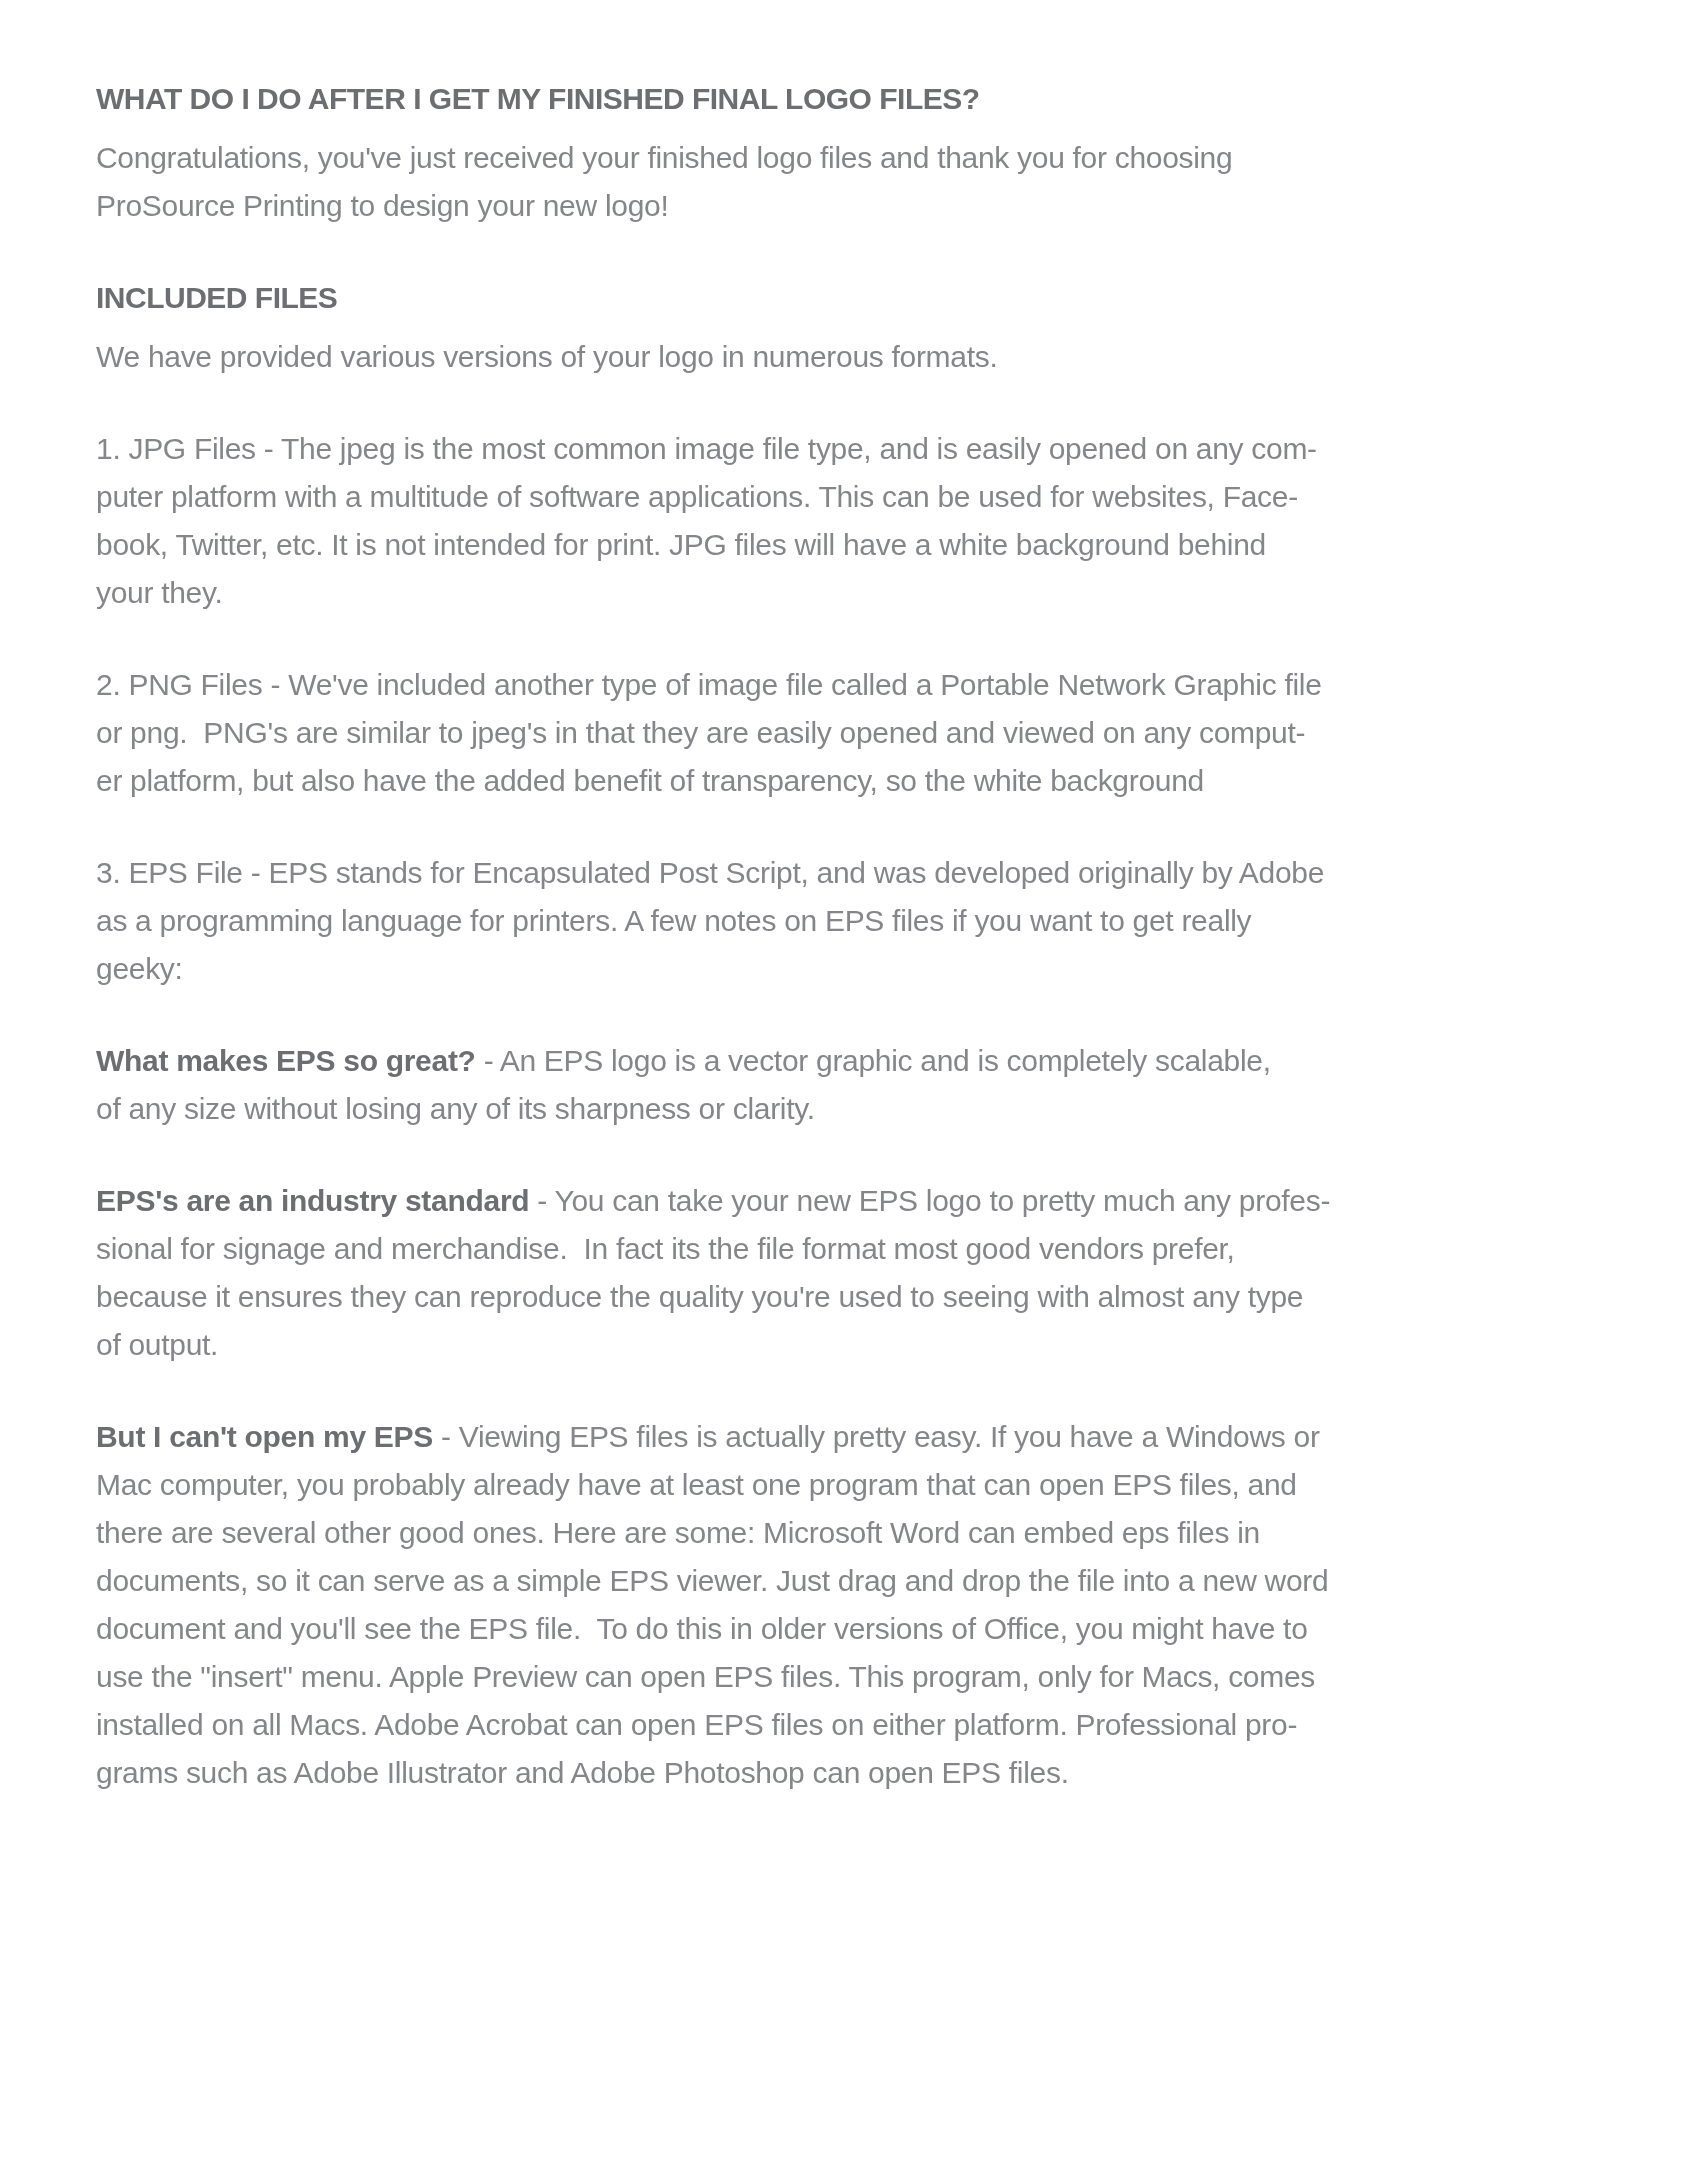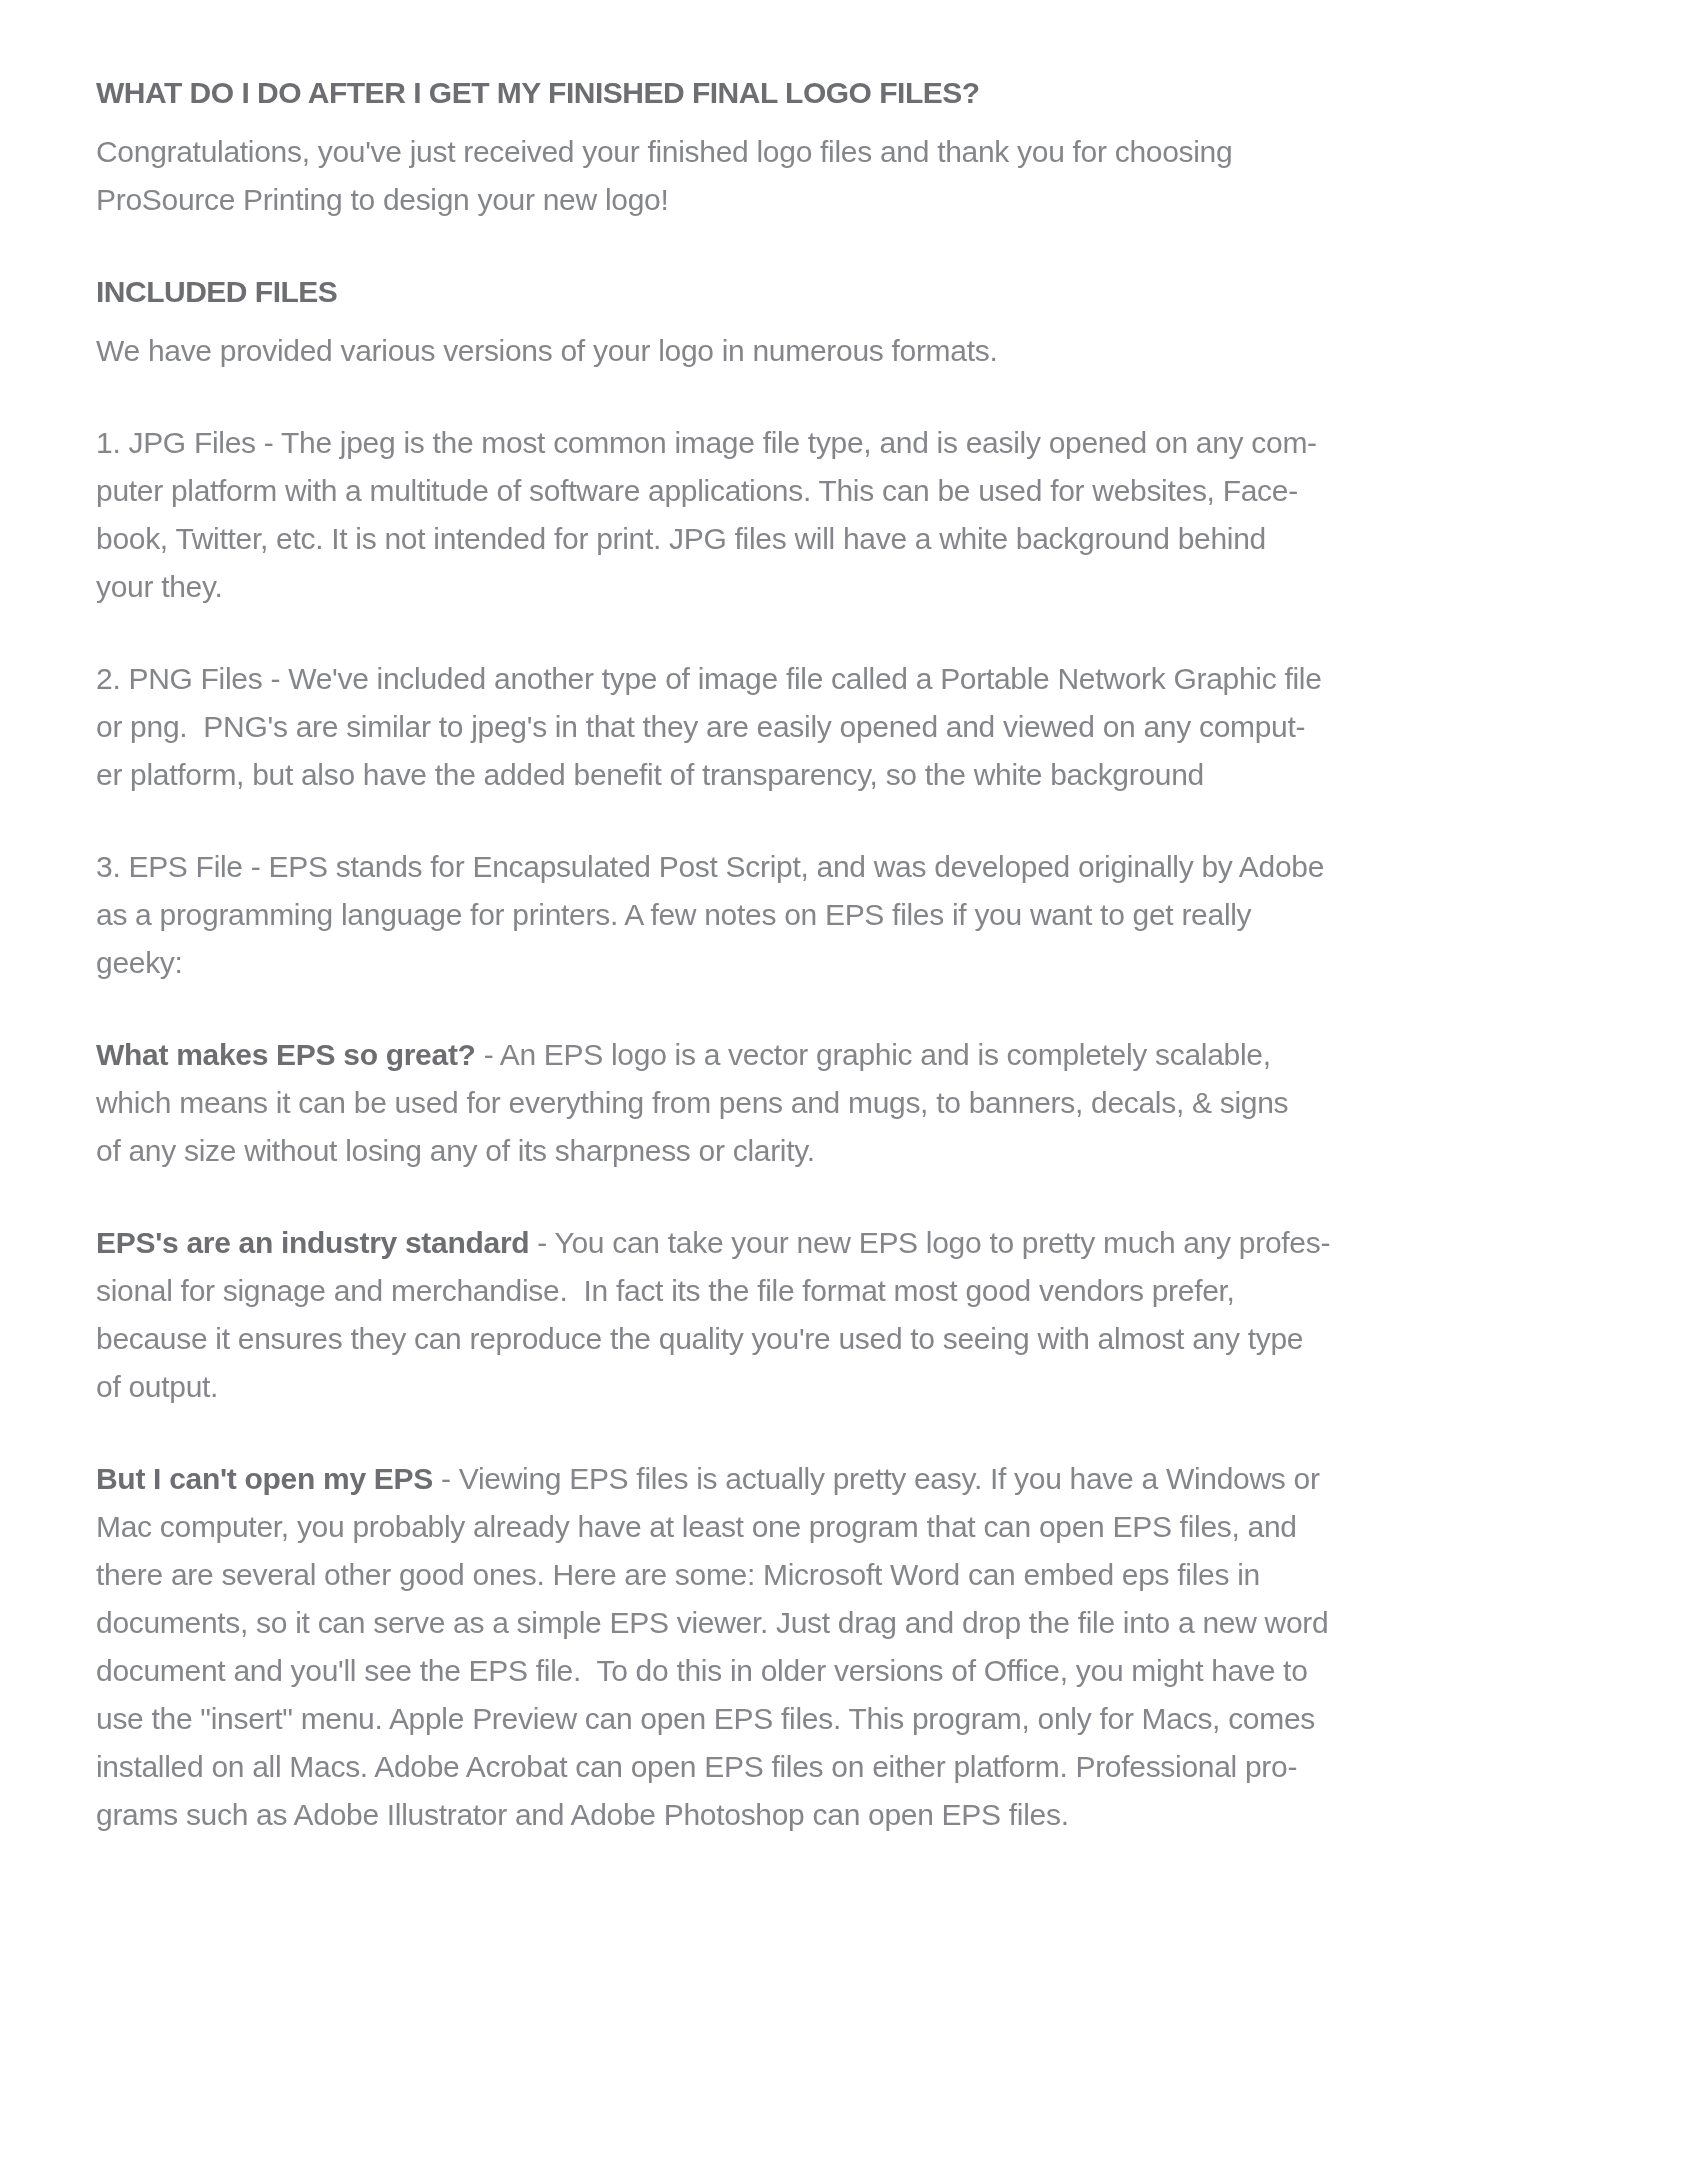--- a/index.html
+++ b/index.html
@@ -12,21 +12,21 @@
     width: 1685px;
     height: 2181px;
     background: #ffffff;
     overflow: hidden;
     font-family: "Liberation Sans", sans-serif;
   }
   .doc {
     padding: 63px 119px 0 96px;
   }
   section.block { margin-top: 44px; }
-  section.block:first-child { margin-top: 6px; }
+  section.block:first-child { margin-top: 12px; }
   section.block.heading { margin-bottom: 0; }
   section.block.heading + section.block { margin-top: 11px; }
   .line {
     font-size: 30px;
     line-height: 48px;
     color: #84868a;
     letter-spacing: -0.3px;
     white-space: pre;
   }
   section.heading .line {
@@ -69,21 +69,20 @@
         <div class="line">or png.  PNG's are similar to jpeg's in that they are easily opened and viewed on any comput-</div>
         <div class="line">er platform, but also have the added benefit of transparency, so the white background</div>
       </section>
       <section class="block paragraph">
         <div class="line">3. EPS File - EPS stands for Encapsulated Post Script, and was developed originally by Adobe</div>
         <div class="line">as a programming language for printers. A few notes on EPS files if you want to get really</div>
         <div class="line">geeky:</div>
       </section>
       <section class="block paragraph">
         <div class="line"><strong>What makes EPS so great?</strong><span> - An EPS logo is a vector graphic and is completely scalable,</span></div>
-        <div class="line">which means it can be used for everything from pens and mugs, to banners, decals, &amp; signs</div>
         <div class="line">of any size without losing any of its sharpness or clarity.</div>
       </section>
       <section class="block paragraph">
         <div class="line"><strong>EPS's are an industry standard</strong><span> - You can take your new EPS logo to pretty much any profes-</span></div>
         <div class="line">sional for signage and merchandise.  In fact its the file format most good vendors prefer,</div>
         <div class="line">because it ensures they can reproduce the quality you're used to seeing with almost any type</div>
         <div class="line">of output.</div>
       </section>
       <section class="block paragraph">
         <div class="line"><strong>But I can't open my EPS</strong><span> - Viewing EPS files is actually pretty easy. If you have a Windows or</span></div>

